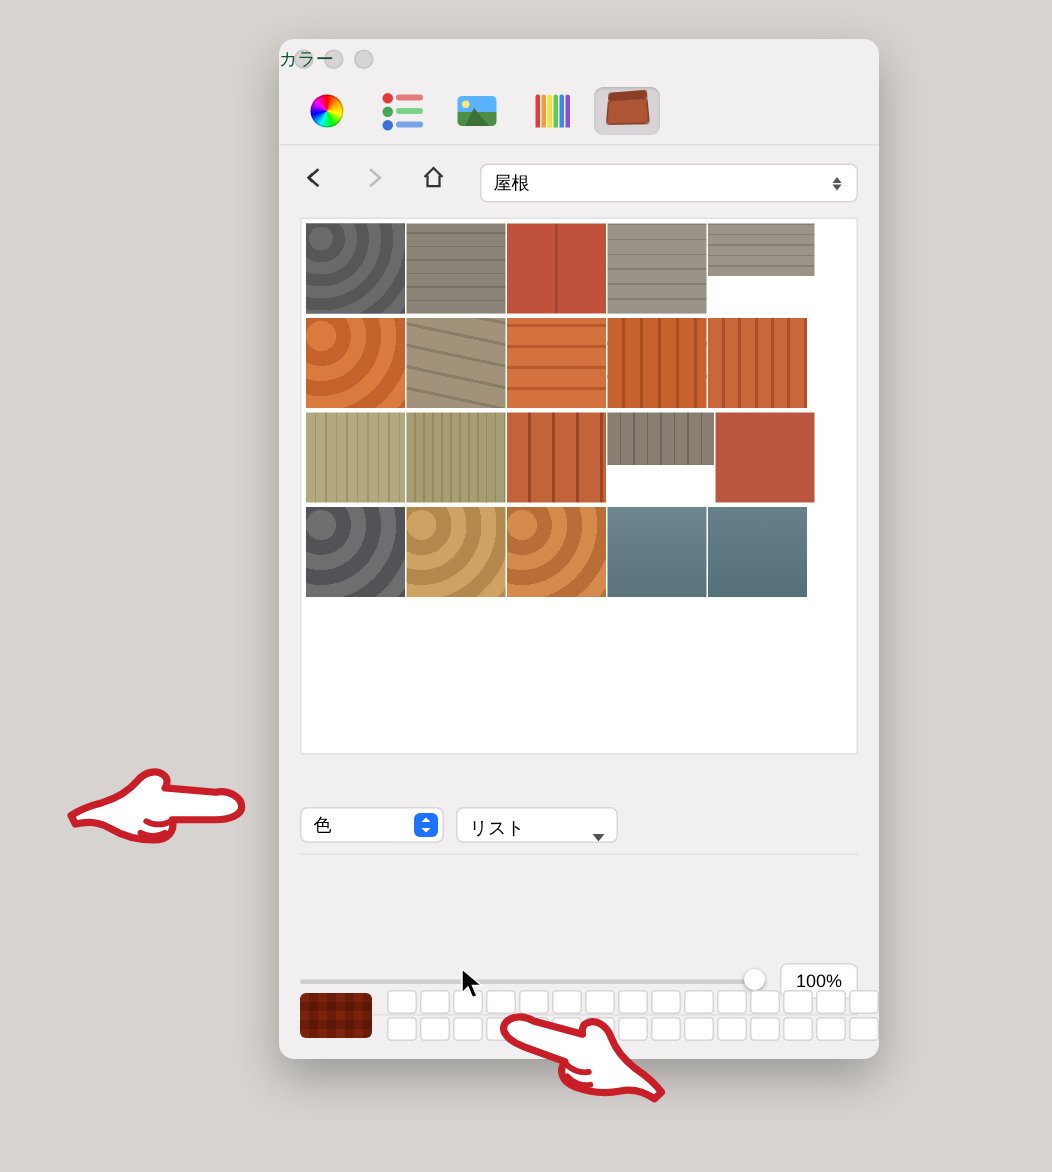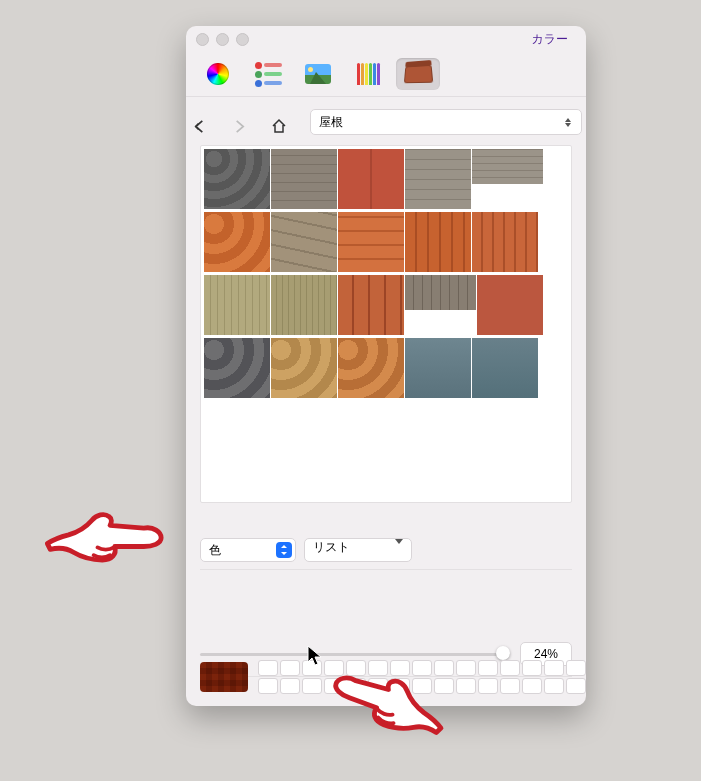--- a/index.html
+++ b/index.html
@@ -34,22 +34,22 @@
     gap:7px;
     margin-left:10px;
   }
   .traffic span{
     width:11px;height:11px;border-radius:50%;
     background:#d7d4d5;border:1px solid #c6c3c4;
   }
   .title{
     position:absolute;
     left:0;right:18px;
-    text-align:right;
-    color:#4c1d95;
+    text-align:left;
+    color:#14532d;
     font-size:12px;
   }
   .toolbar{
     height:44px;
     display:flex;
     align-items:center;
     padding:0 10px;
     gap:6px;
     border-bottom:1px solid #e1dde0;
   }
@@ -83,22 +83,22 @@
   .pencils span{width:3px;height:22px;border-radius:2px 2px 0 0}
   .brick{
     width:28px;height:18px;border-radius:3px;
     background:#ae5536;
     box-shadow:inset 0 0 0 1px rgba(0,0,0,.25);
     transform:perspective(50px) rotateX(18deg) rotateY(-8deg);
   }
   .brick::after{content:"";display:block;width:100%;height:7px;background:#8b3f26;border-radius:2px;transform:translateY(-6px);}
   
   .nav{
-    display:flex;align-items:flex-end;gap:22px;
-    padding:12px 4px 6px;
+    display:flex;align-items:flex-start;gap:22px;
+    padding:12px 14px 6px;
   }
   .navbtn{width:18px;height:18px;display:flex;align-items:center;justify-content:center;color:#3c3c3c}
   .category{
     flex:1;height:24px;
     background:#fff;border:1px solid #d9d5d8;
     border-radius:5px;
     display:flex;align-items:center;justify-content:space-between;
     padding:0 8px;
     font-size:12px;
   }
@@ -135,21 +135,21 @@
     position:absolute;right:3px;top:3px;width:16px;height:16px;
     background:#1d72ff;border-radius:4px;
     display:flex;align-items:center;justify-content:center;
   }
   .sel1 .chev::after,.sel1 .chev::before{content:"";position:absolute;width:0;height:0;border-left:3px solid transparent;border-right:3px solid transparent}
   .sel1 .chev::before{top:3px;border-bottom:3px solid #fff}
   .sel1 .chev::after{bottom:3px;border-top:3px solid #fff}
   .sel2{
     width:90px;height:22px;border-radius:5px;
     background:#fff;border:1px solid #d9d5d8;
-    display:flex;align-items:flex-start;justify-content:space-between;
+    display:flex;align-items:flex-end;justify-content:space-between;
     padding:0 8px;font-size:12px;
   }
   .sel2::after{content:"";width:0;height:0;border-left:4px solid transparent;border-right:4px solid transparent;border-top:5px solid #555}
   
   .menu{
     position:absolute;left:-3px;top:33px;width:170px;
     background:#f3f3f3;border-radius:7px;
     box-shadow:0 5px 18px rgba(0,0,0,.35),0 0 0 1px rgba(0,0,0,.1);
     padding:4px;
   }
@@ -326,21 +326,21 @@
       <div class="sel2">
         <span>リスト</span>
       </div>
     </div>
 
 
     <div class="oprow" style="margin-top:62px">
       <div class="slider">
         <div class="thumb"></div>
       </div>
-      <div class="pct">24%</div>
+      <div class="pct">100%</div>
     </div>
   </div>
 
   <div class="bottom">
     <div class="prev"></div>
     <div class="wellrow">
       <div class="wells" id="wells1">
           <div class="well"></div>
           <div class="well"></div>
           <div class="well"></div>

